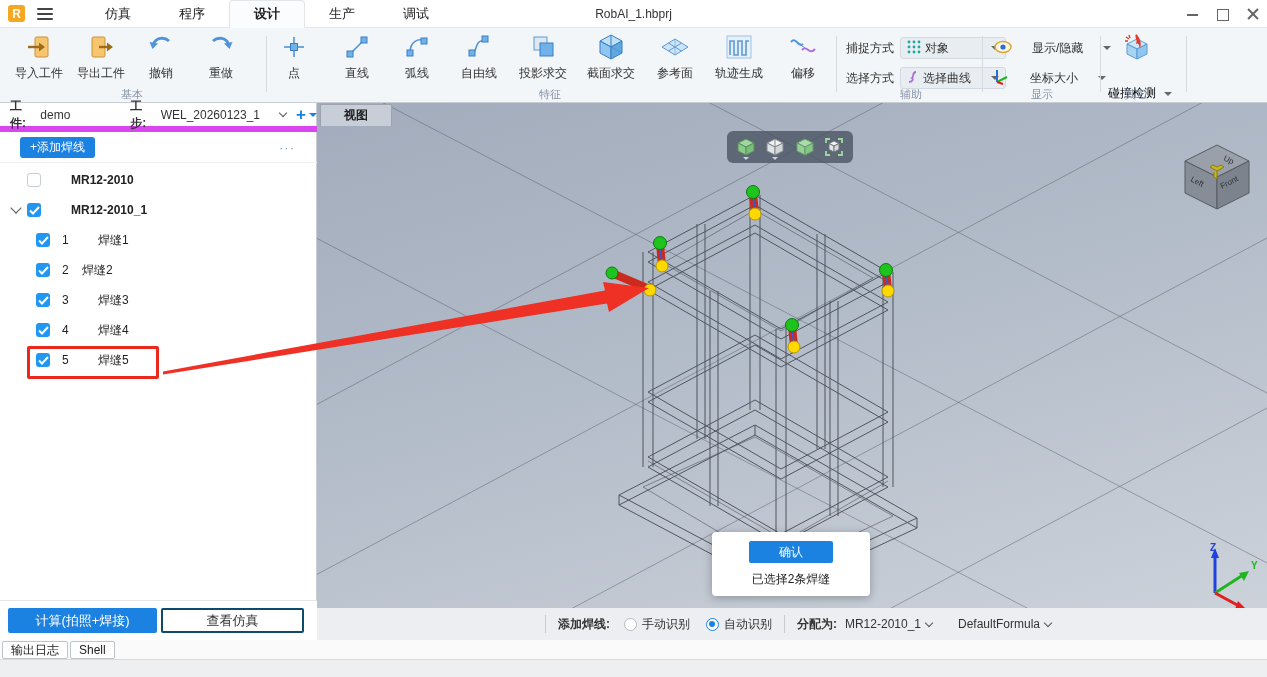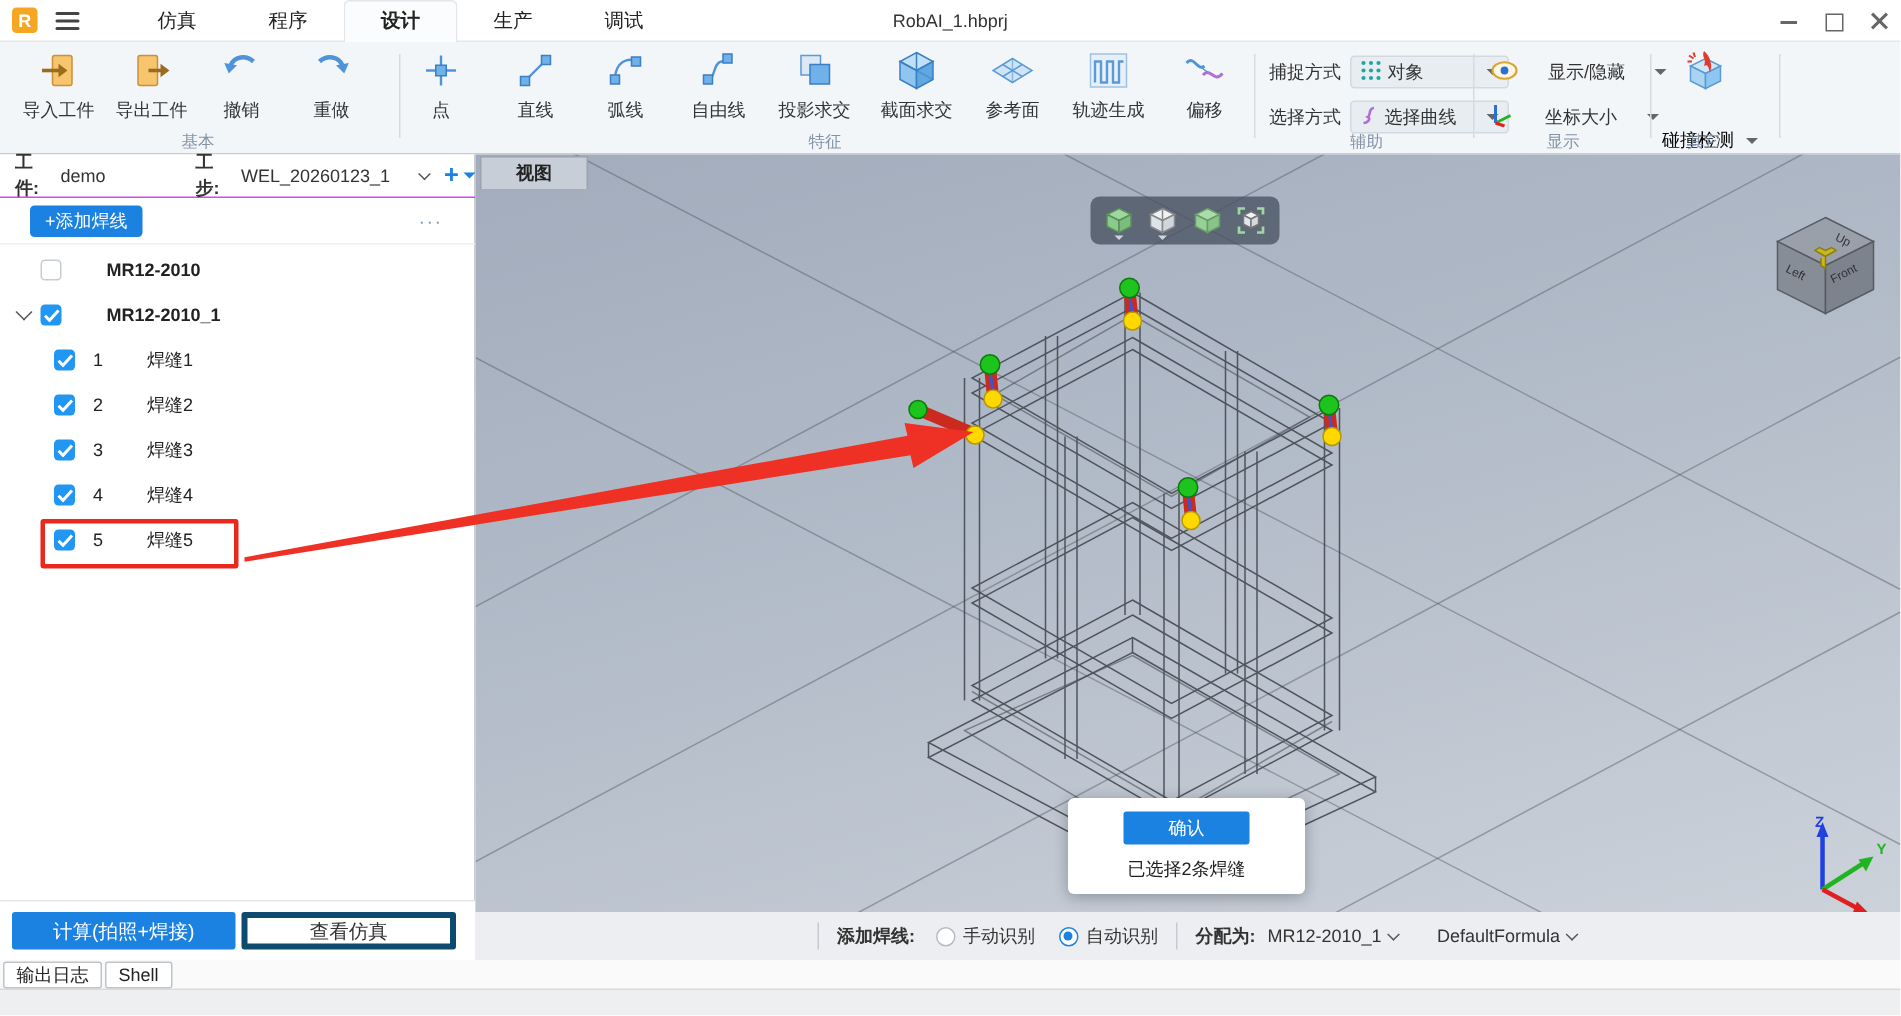--- a/index.html
+++ b/index.html
@@ -31,35 +31,35 @@
   .rbtn .lbl { font-size:12px; color:#333; margin-top:3px; white-space:nowrap; }
   .grouplbl { position:absolute; top:59px; font-size:11px; color:#8593a6; width:100%; text-align:center; }
   .rrow { position:absolute; height:24px; display:flex; align-items:center; font-size:12px; color:#333; }
   .dropbox { display:flex; align-items:center; background:#e8edf2; border:1px solid #d3d9e0; border-radius:3px; height:22px; padding:0 6px; margin-left:6px; cursor:pointer; }
   .dropbox .dval { font-size:12px; color:#333; margin:0 6px 0 4px; }
   .caret { width:0; height:0; border-left:4px solid transparent; border-right:4px solid transparent; border-top:4px solid #666; }
   .flatbtn { display:flex; align-items:center; gap:20px; font-size:12px; color:#333; cursor:pointer; }
 
   
   #leftpanel { position:absolute; left:0; top:103px; width:317px; height:537px; background:#fff; border-right:1px solid #c9ced4; }
-  .lp-header { position:absolute; left:0; top:0; width:317px; height:29px; border-bottom:1px solid #d946ef; display:flex; align-items:center; font-size:12px; color:#333; }
+  .lp-header { position:absolute; left:0; top:0; width:317px; height:29px; border-bottom:6px solid #d946ef; display:flex; align-items:center; font-size:12px; color:#333; }
   .lp-header b { font-weight:bold; }
   .addrow { position:absolute; left:0; top:29px; width:317px; height:31px; display:flex; align-items:center; border-bottom:1px solid #eef0f2; }
   .btn-add { margin-left:20px; height:21px; padding:0 10px; background:#1b82e2; color:#fff; font-size:12px; border-radius:3px; display:flex; align-items:center; cursor:pointer; }
   .more-dots { position:absolute; right:22px; font-size:13px; color:#7d9cc0; letter-spacing:1px; cursor:pointer; }
   .trow { position:absolute; left:0; width:341px; height:30px; display:flex; align-items:center; font-size:12px; color:#222; cursor:pointer; }
   .chk { width:14px; height:14px; border-radius:3px; flex:0 0 14px; position:relative; cursor:pointer; }
   .chk.on { background:#2196f3; }
   .chk.on svg { position:absolute; left:1.5px; top:2.5px; }
   .chk.off { background:#fff; border:1px solid #c7ccd1; }
   .chev { width:8px; height:8px; border-right:1.5px solid #555; border-bottom:1.5px solid #555; transform:rotate(45deg); margin-top:-4px; }
   .redbox { position:absolute; left:27px; top:243px; width:132px; height:33px; border:3px solid #e8291c; border-radius:2px; pointer-events:none; }
   .lp-buttons { position:absolute; left:0; top:497px; width:317px; height:40px; border-top:1px solid #e4e7ea; background:#fff; display:flex; align-items:center; }
   .btn-calc { margin-left:8px; width:149px; height:25px; background:#1b82e2; color:#fff; font-size:13px; border-radius:2px; display:flex; align-items:center; justify-content:center; cursor:pointer; }
-  .btn-view { margin-left:4px; width:143px; height:25px; background:#fff; border:4px solid #0c4a6e; color:#333; font-size:13px; border-radius:2px; display:flex; align-items:center; justify-content:center; cursor:pointer; }
+  .btn-view { margin-left:4px; width:143px; height:25px; background:#fff; border:2px solid #0c4a6e; color:#333; font-size:13px; border-radius:2px; display:flex; align-items:center; justify-content:center; cursor:pointer; }
 
   
   #viewport { position:absolute; left:317px; top:103px; width:950px; height:505px; background:linear-gradient(165deg,#a2acbc 0%,#b2bbc8 45%,#ccd2da 100%); overflow:hidden; }
   .vtab { position:absolute; left:3px; top:1px; width:72px; height:22px; background:#c7ced7; border:1px solid #9aa3ae; border-bottom:none; display:flex; align-items:center; justify-content:center; font-size:12px; font-weight:bold; color:#222; cursor:pointer; }
   .floatbar { position:absolute; left:410px; top:28px; width:126px; height:32px; background:rgba(72,82,97,.78); border-radius:6px; display:flex; align-items:center; justify-content:space-around; padding:0 4px; }
   .fbtn { width:24px; height:26px; display:flex; align-items:center; justify-content:center; cursor:pointer; position:relative; }
   .fbtn .tinycaret { position:absolute; bottom:0; left:9px; width:0; height:0; border-left:3px solid transparent; border-right:3px solid transparent; border-top:3px solid #cfd5dd; }
   .dialog { position:absolute; left:395px; top:429px; width:158px; height:64px; background:#fff; border-radius:4px; box-shadow:0 2px 10px rgba(0,0,0,.28); display:flex; flex-direction:column; align-items:center; }
   .btn-confirm { margin-top:9px; width:84px; height:22px; background:#1b82e2; color:#fff; font-size:12px; border-radius:2px; display:flex; align-items:center; justify-content:center; cursor:pointer; }
   .dialog-msg { margin-top:8px; font-size:12px; color:#222; }
@@ -361,21 +361,21 @@
       <span style="margin-left:12px;width:20px">1</span>
       <span style="margin-left:16px">焊缝1</span>
     </div>
     <div class="trow" style="top:152px">
       <span class="chk on" style="margin-left:36px">
           <svg width="11" height="9" viewBox="0 0 11 9">
             <polyline points="1,4.5 4,7.5 10,1" fill="none" stroke="#fff" stroke-width="2"></polyline>
           </svg>
         </span>
       <span style="margin-left:12px;width:20px">2</span>
-      <span style="margin-left:16px">焊缝2</span>
+      <span style="">焊缝2</span>
     </div>
     <div class="trow" style="top:182px">
       <span class="chk on" style="margin-left:36px">
           <svg width="11" height="9" viewBox="0 0 11 9">
             <polyline points="1,4.5 4,7.5 10,1" fill="none" stroke="#fff" stroke-width="2"></polyline>
           </svg>
         </span>
       <span style="margin-left:12px;width:20px">3</span>
       <span style="margin-left:16px">焊缝3</span>
     </div>

